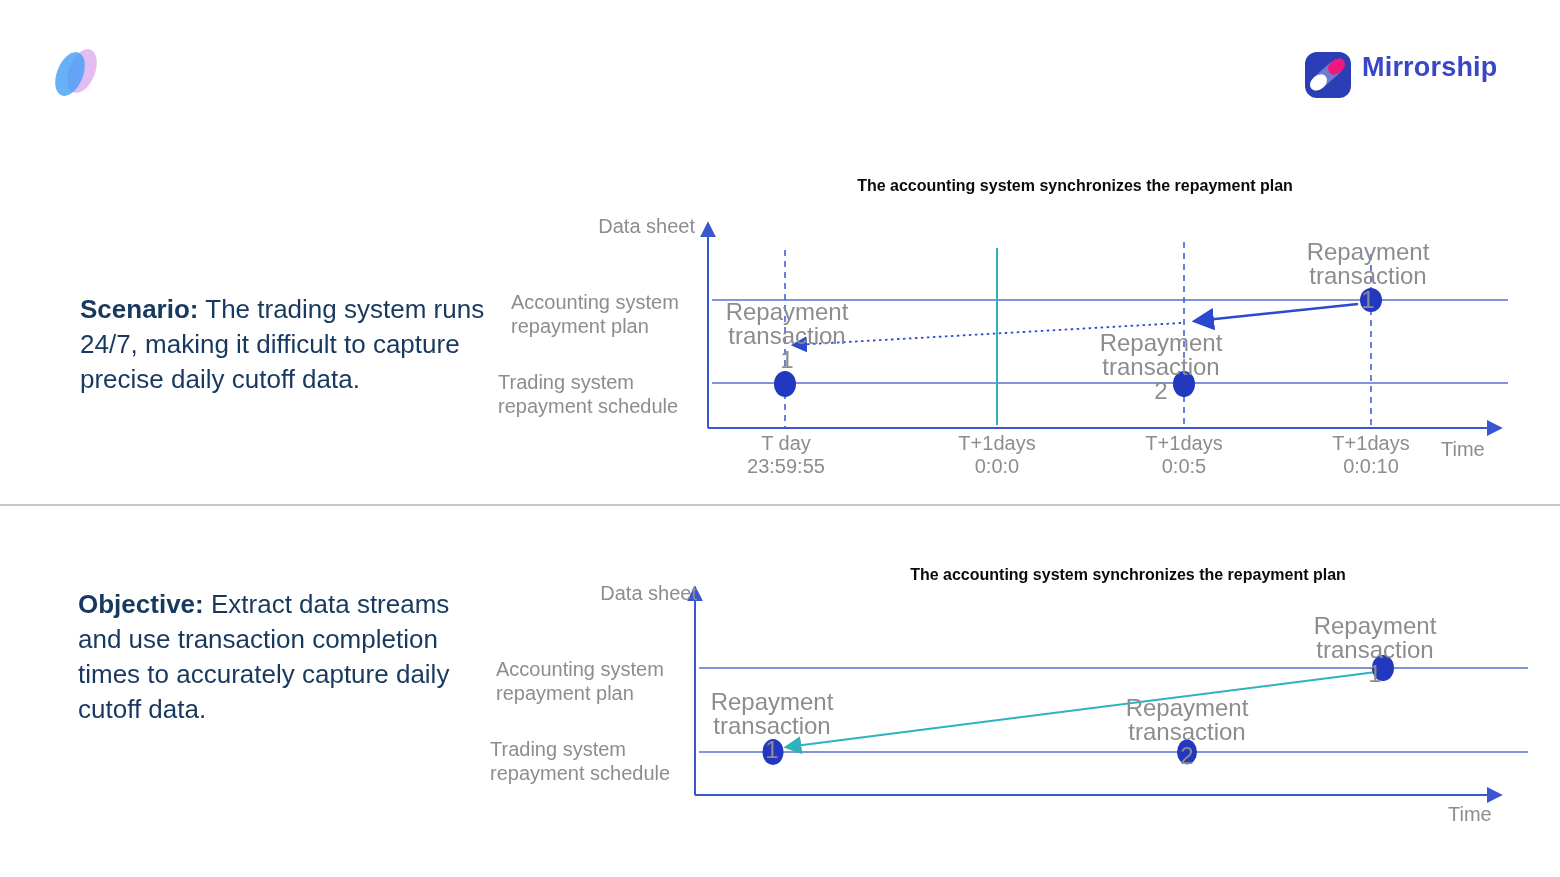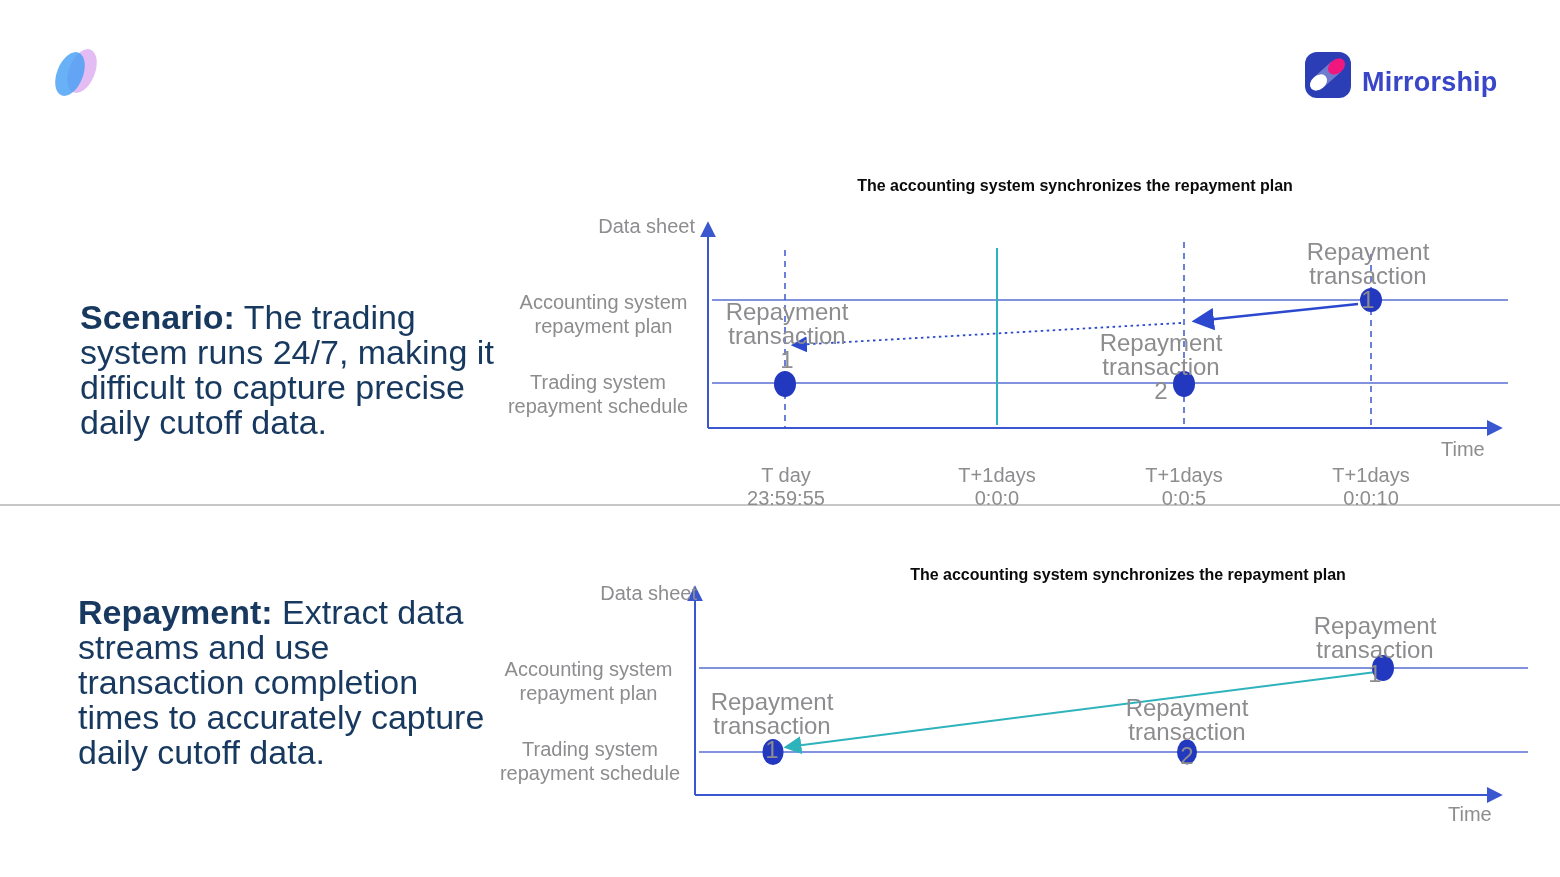--- a/index.html
+++ b/index.html
@@ -6,35 +6,35 @@
   .slide{
     position:relative;width:1560px;height:877px;background:#ffffff;
     font-family:"Liberation Sans",sans-serif;overflow:hidden;
   }
   
   .bullet-icon{position:absolute;left:44px;top:44px;width:66px;height:58px;}
   .page-title{
     position:absolute;left:97px;top:40px;width:1040px;margin:0;
     font-size:45px;line-height:56px;font-weight:bold;color:#171717;letter-spacing:-0.5px;
   }
-  .brand{position:absolute;left:1305px;top:52px;display:flex;align-items:flex-end;}
+  .brand{position:absolute;left:1305px;top:52px;display:flex;align-items:flex-start;}
   .brand-logo{width:46px;height:46px;}
   .brand-name{margin-left:11px;font-size:27px;font-weight:bold;color:#3946c8;letter-spacing:0.2px;}
   
-  .para{position:absolute;color:#18395f;font-size:34px;line-height:35px;}
+  .para{position:absolute;color:#18395f;font-size:26px;line-height:35px;}
   .para b{font-weight:bold;}
   .scenario{left:80px;top:266px;width:445px;}
   .objective{left:78px;top:561px;width:420px;}
   
   .divider{position:absolute;left:0;top:504px;width:1560px;height:2px;background:#c7c7c7;}
   
   .dg-title{position:absolute;transform:translateX(-50%);font-size:16px;font-weight:bold;color:#0b0b0b;white-space:nowrap;}
-  .glabel{position:absolute;color:#8d8d90;font-size:20px;line-height:24px;text-align:center;}
+  .glabel{position:absolute;color:#8d8d90;font-size:20px;line-height:24px;text-align:left;}
   .glabel.right{text-align:right;}
-  .tick{position:absolute;width:130px;transform:translateX(-50%);color:#8d8d90;font-size:20px;line-height:23px;text-align:center;margin-top:32px;}
+  .tick{position:absolute;width:130px;transform:translateX(-50%);color:#8d8d90;font-size:20px;line-height:23px;text-align:center;}
   .evt{position:absolute;width:132px;transform:translateX(-50%);color:#8d8d90;font-size:24px;line-height:24px;text-align:center;}
   .time-label{position:absolute;color:#8d8d90;font-size:20px;}
   .chart-svg{position:absolute;}
 </style>
 </head>
 <body>
 
 <div class="slide">
 
   <svg class="bullet-icon" viewBox="0 0 66 58">
@@ -48,21 +48,21 @@
       <rect x="0" y="0" width="46" height="46" rx="12" fill="#2b3eb5"></rect>
       <line x1="14" y1="30" x2="31" y2="15" stroke="rgba(255,255,255,0.32)" stroke-width="14"></line>
       <ellipse cx="13.5" cy="30.5" rx="7" ry="9.5" transform="rotate(50 13.5 30.5)" fill="#ffffff"></ellipse>
       <ellipse cx="31.5" cy="14.5" rx="7" ry="9.5" transform="rotate(50 31.5 14.5)" fill="#f0187e"></ellipse>
     </svg>
     <span class="brand-name">Mirrorship</span>
   </div>
 
   <p class="para scenario"><b>Scenario:</b><span> The trading system runs 24/7, making it difficult to capture precise daily cutoff data.</span></p>
 
-  <p class="para objective"><b>Repayment:</b><span> Extract data streams and use transaction completion times to accurately capture daily cutoff data.</span></p>
+  <p class="para objective"><b>Objective:</b><span> Extract data streams and use transaction completion times to accurately capture daily cutoff data.</span></p>
 
   <div class="divider"></div>
 
   <div class="dg-title" style="left:1075px;top:177px;">The accounting system synchronizes the repayment plan</div>
 
   <svg class="chart-svg" style="left:500px;top:170px;" width="1060" height="320" viewBox="0 0 1060 320">
     <defs>
       <marker id="ah-axis1" viewBox="0 0 10 10" refX="7" refY="5" markerWidth="8" markerHeight="8" orient="auto">
           <path d="M0,0 L10,5 L0,10 z" fill="#3a57d0"></path>
         </marker>

